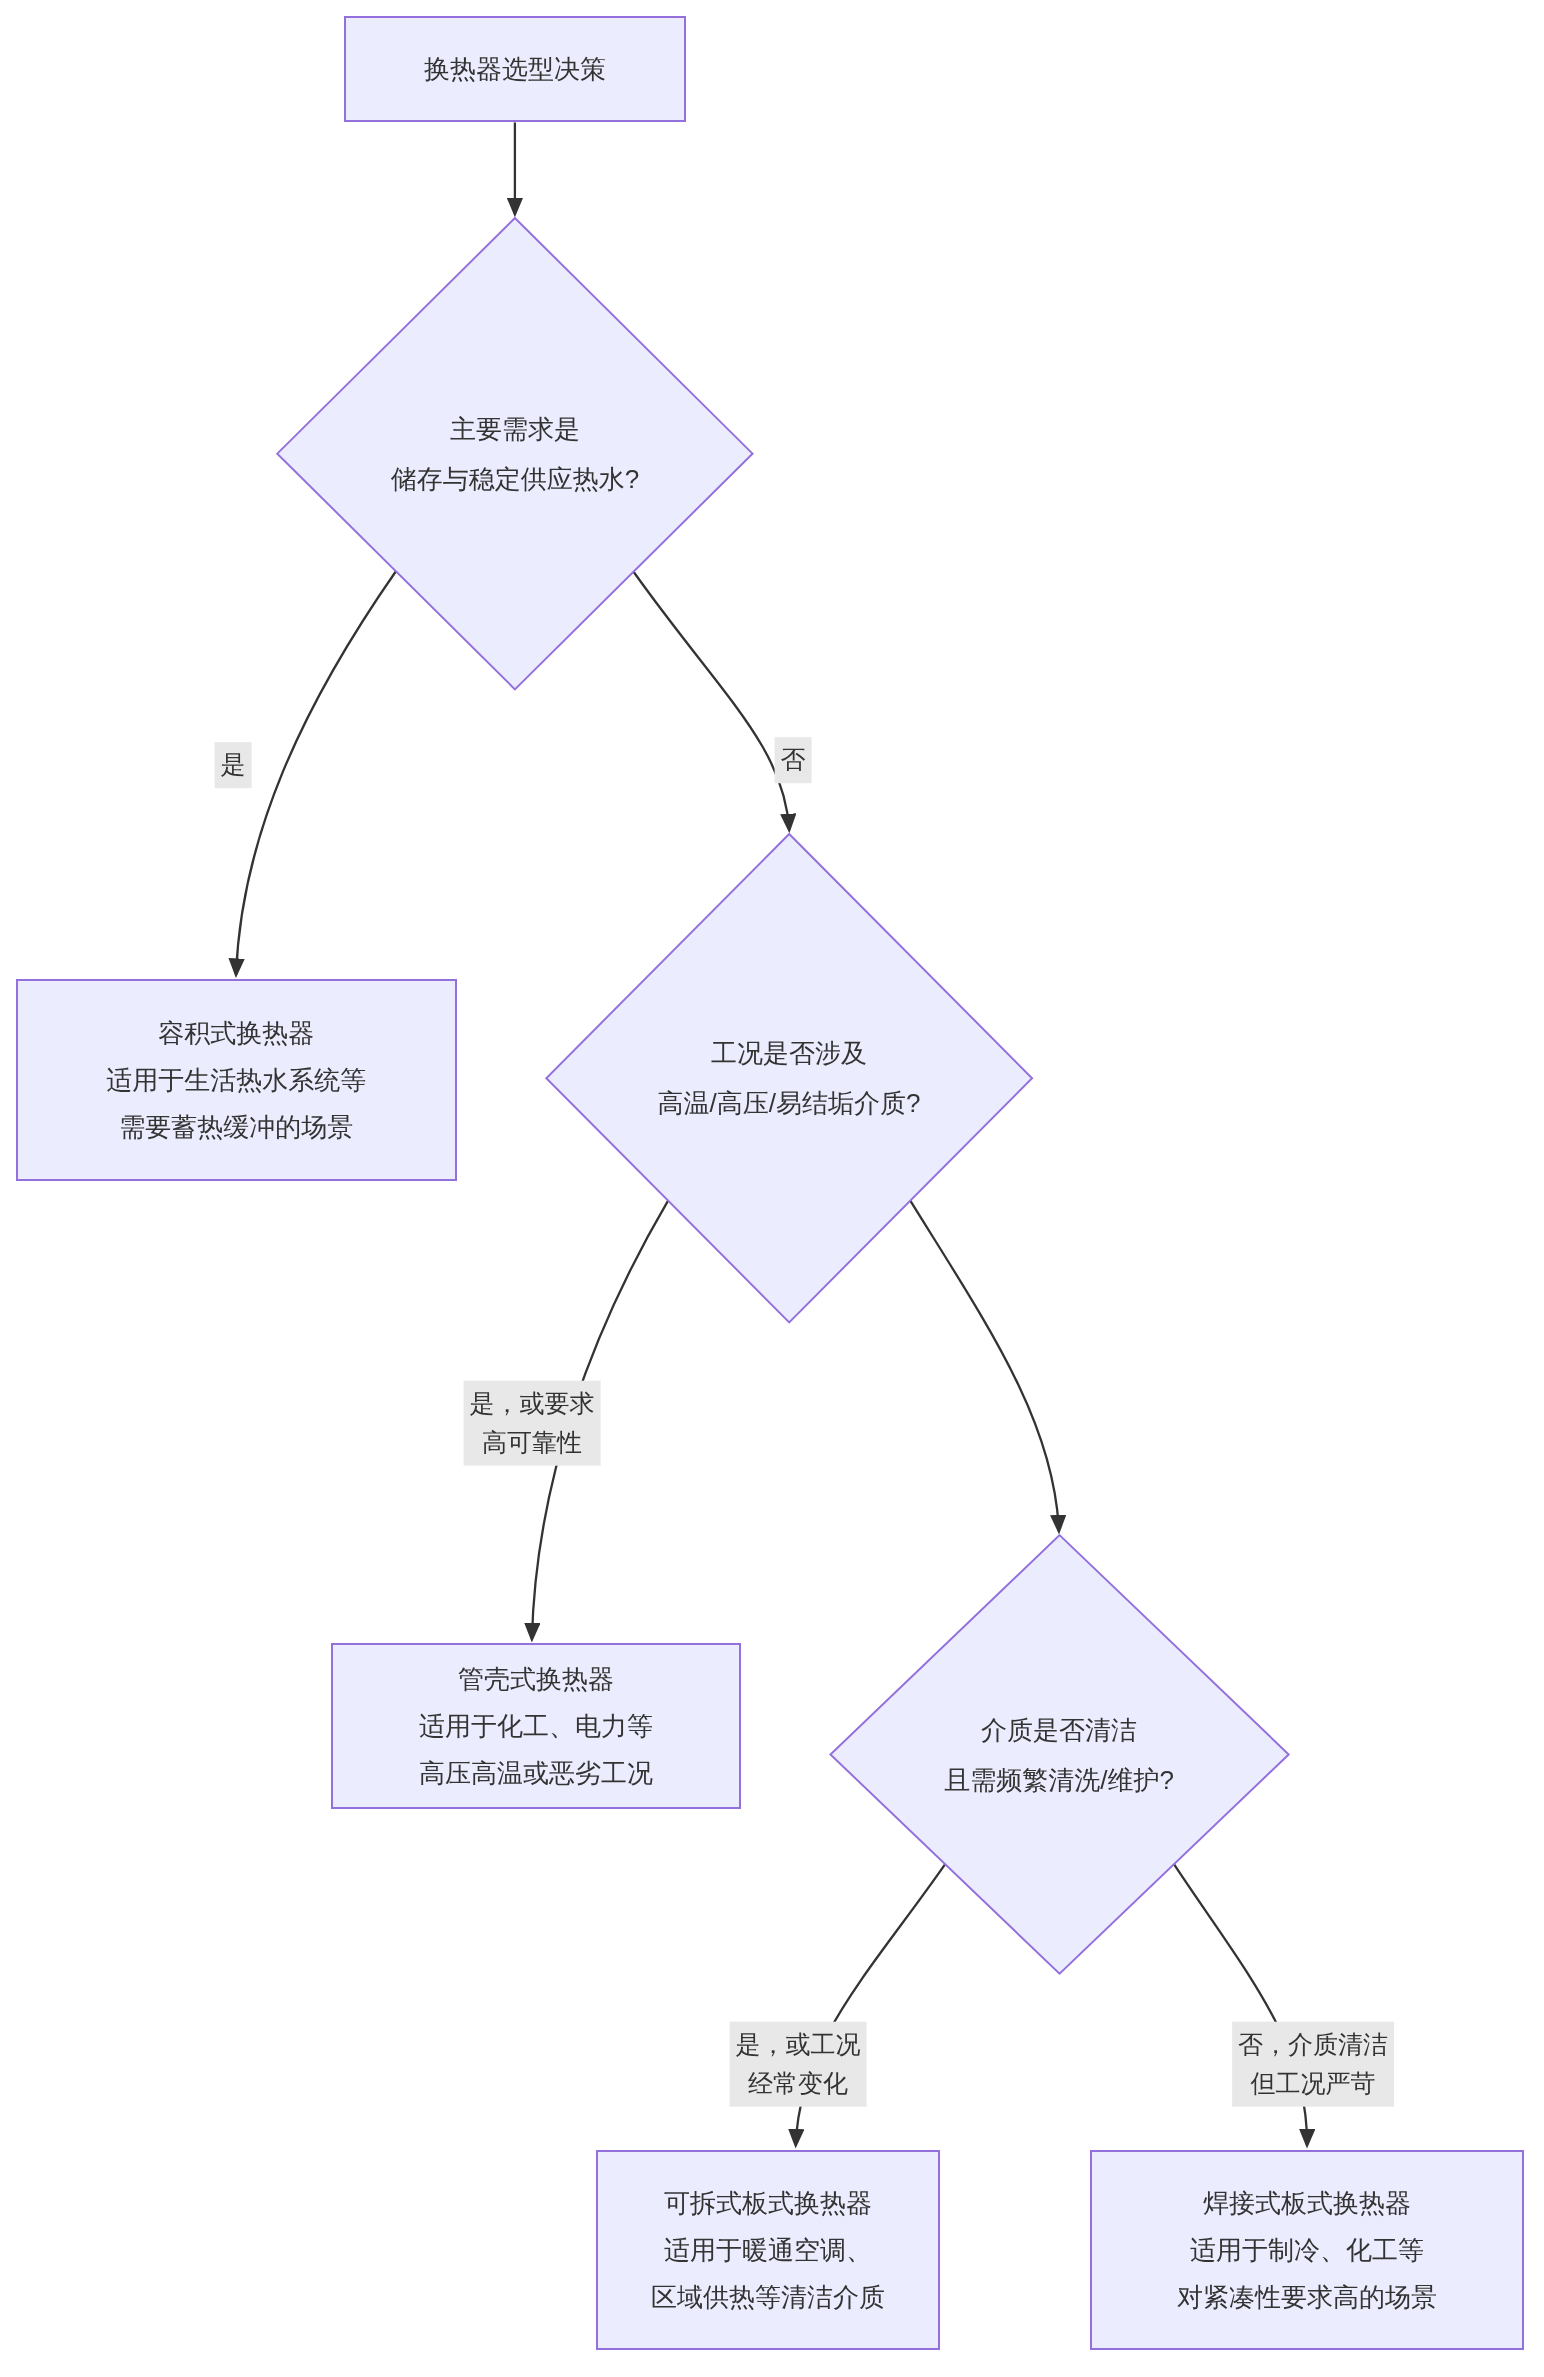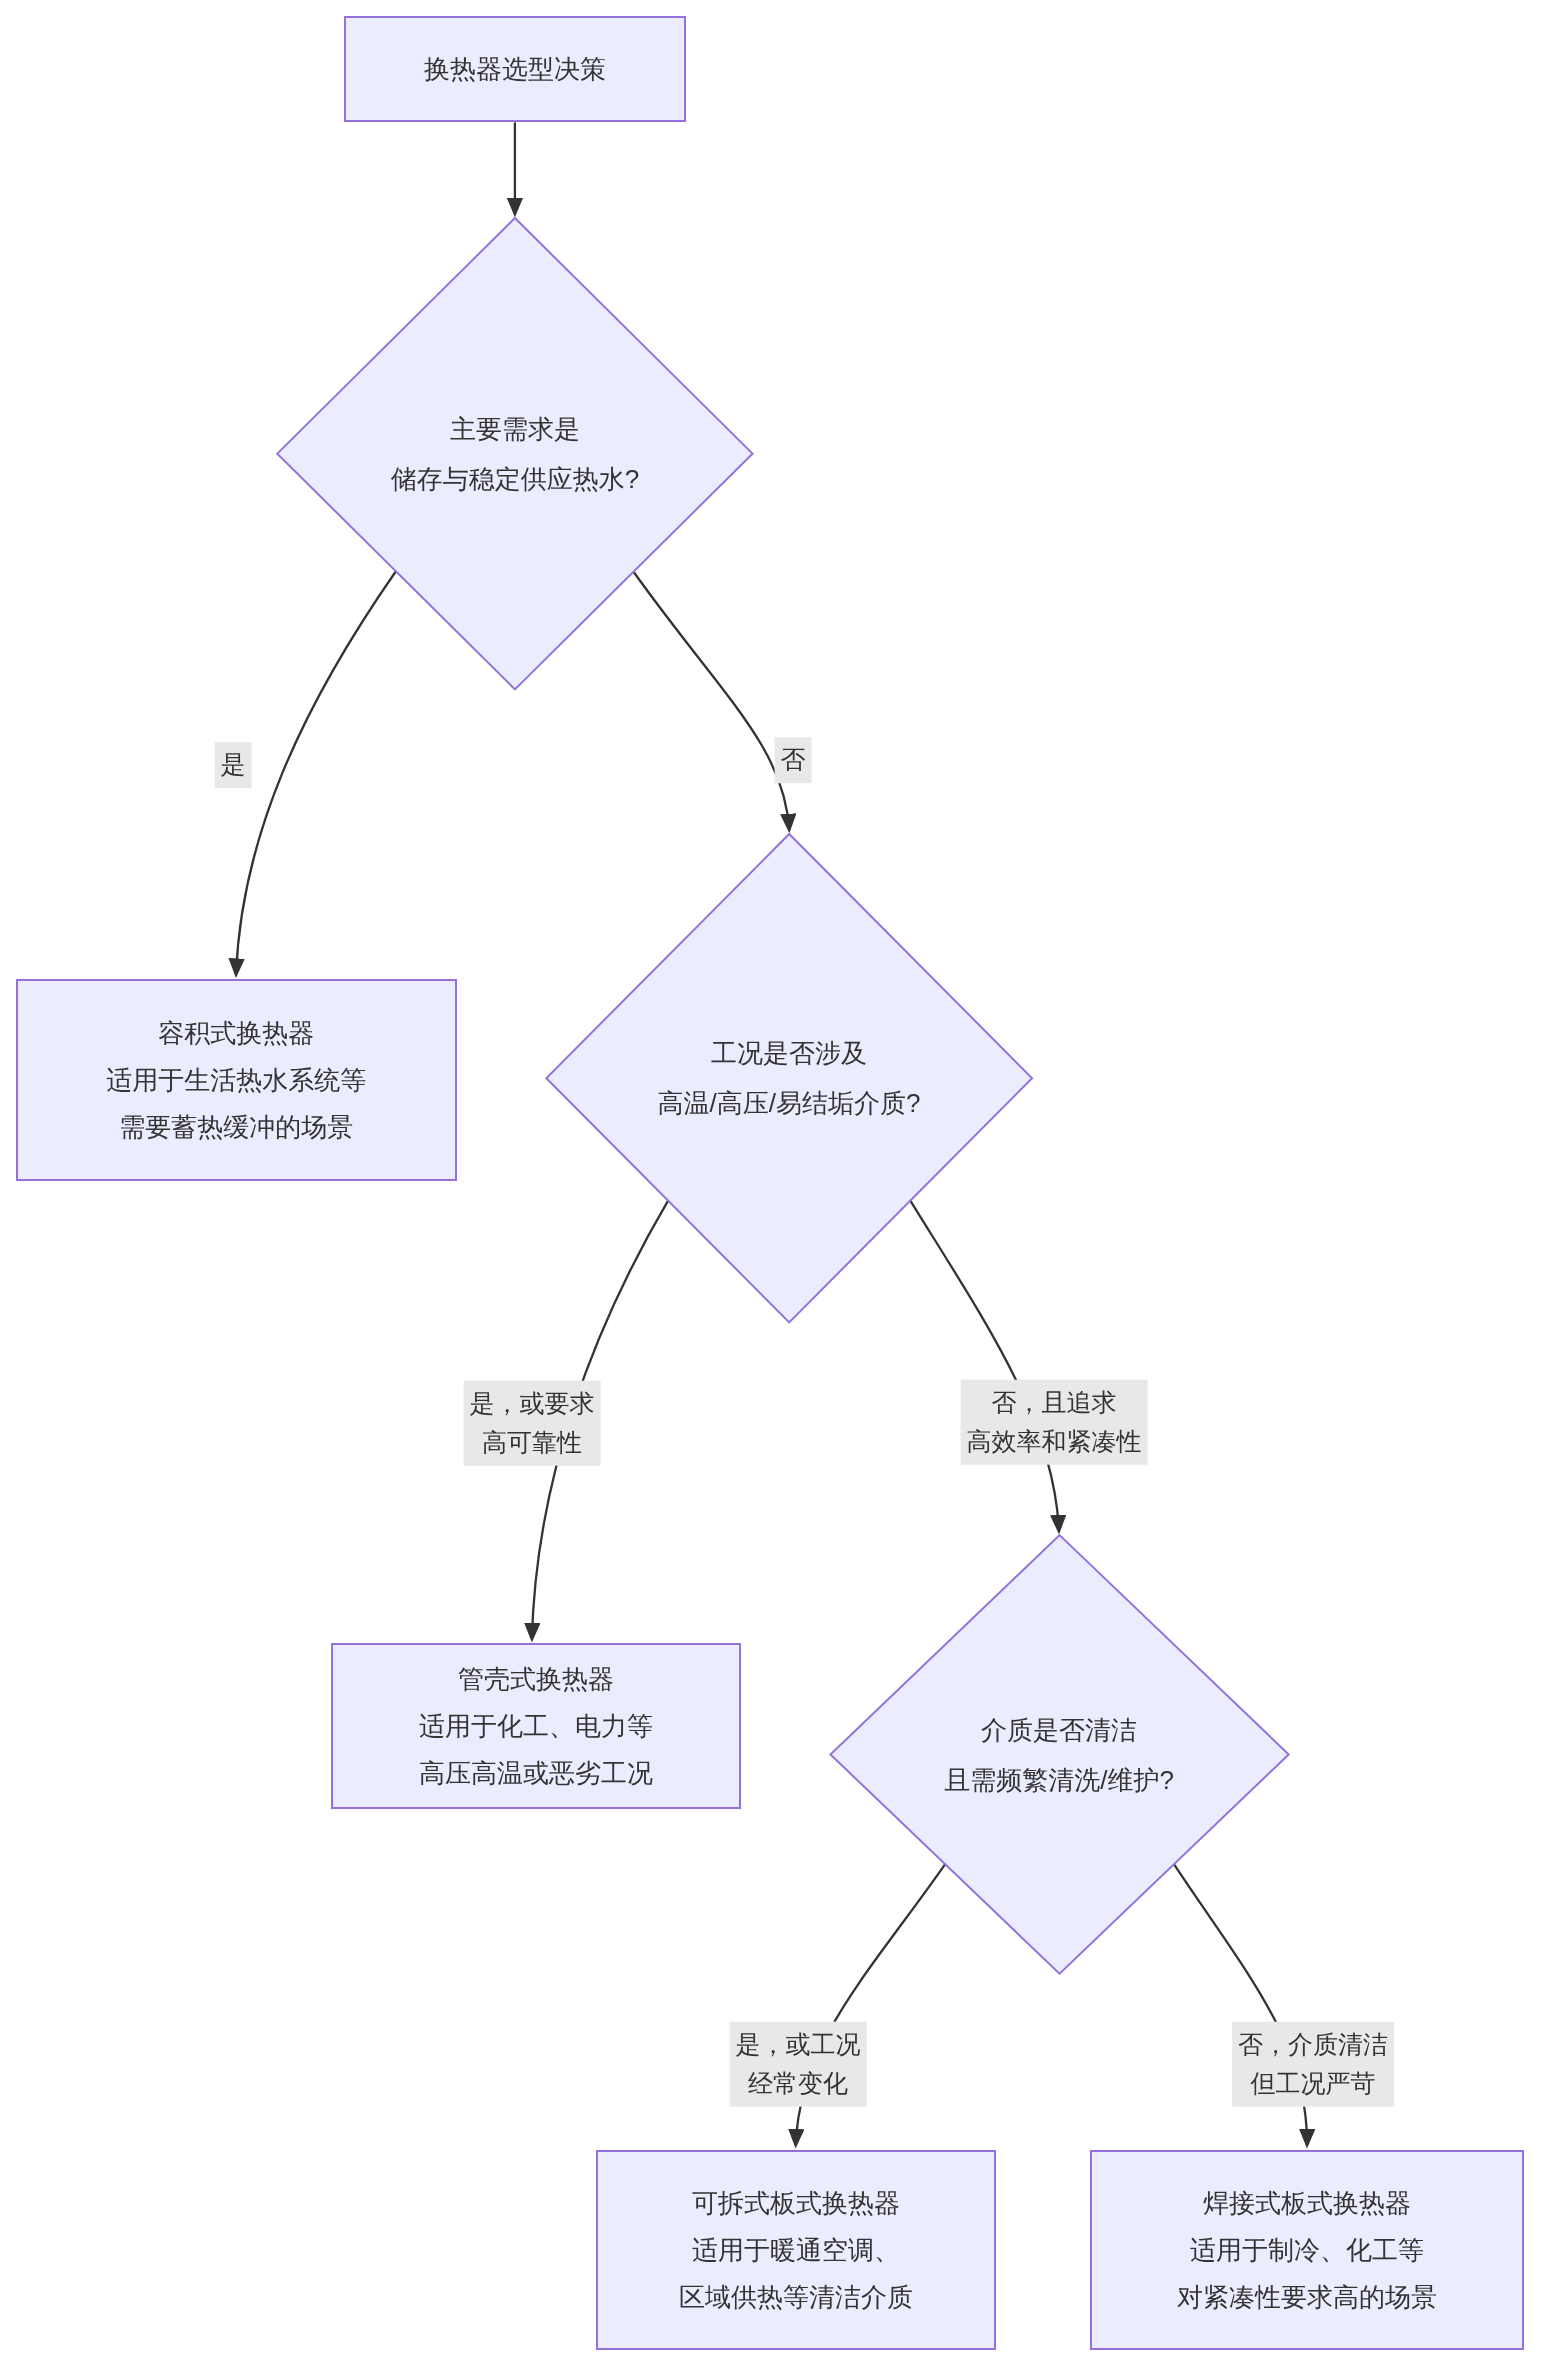--- a/index.html
+++ b/index.html
@@ -88,21 +88,21 @@
     <span class="line">适用于生活热水系统等</span>
     <span class="line">需要蓄热缓冲的场景</span>
   </div>
 
   <div class="node" style="left:331px;top:1643px;width:410px;height:166px">
     <span class="line title">管壳式换热器</span>
     <span class="line">适用于化工、电力等</span>
     <span class="line">高压高温或恶劣工况</span>
   </div>
 
-  <div class="node" style="left:596px;top:2150px;width:400px;height:200px">
+  <div class="node" style="left:596px;top:2150px;width:344px;height:200px">
     <span class="line title">可拆式板式换热器</span>
     <span class="line">适用于暖通空调、</span>
     <span class="line">区域供热等清洁介质</span>
   </div>
 
   <div class="node" style="left:1090px;top:2150px;width:434px;height:200px">
     <span class="line title">焊接式板式换热器</span>
     <span class="line">适用于制冷、化工等</span>
     <span class="line">对紧凑性要求高的场景</span>
   </div>
@@ -113,24 +113,20 @@
 
   <div class="edge-label" style="left:793px;top:760px">
     <span>否</span>
   </div>
 
   <div class="edge-label" style="left:532px;top:1423px">
     <span>是，或要求</span>
     <span>高可靠性</span>
   </div>
 
-  <div class="edge-label" style="left:1054px;top:1422px">
-    <span>否，且追求</span>
-    <span>高效率和紧凑性</span>
-  </div>
 
   <div class="edge-label" style="left:798px;top:2064px">
     <span>是，或工况</span>
     <span>经常变化</span>
   </div>
 
   <div class="edge-label" style="left:1313px;top:2064px">
     <span>否，介质清洁</span>
     <span>但工况严苛</span>
   </div>

